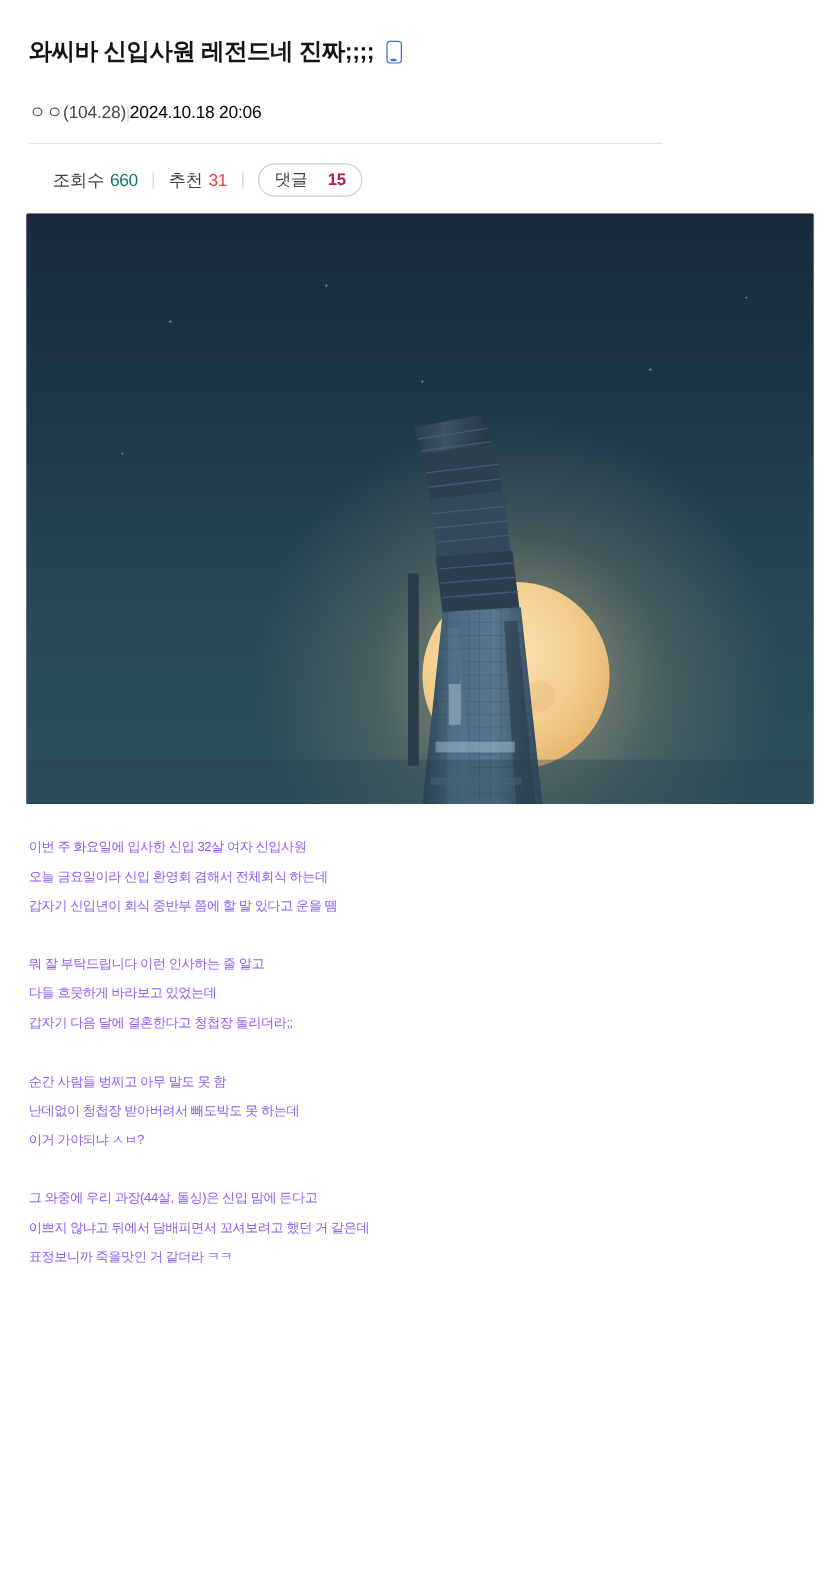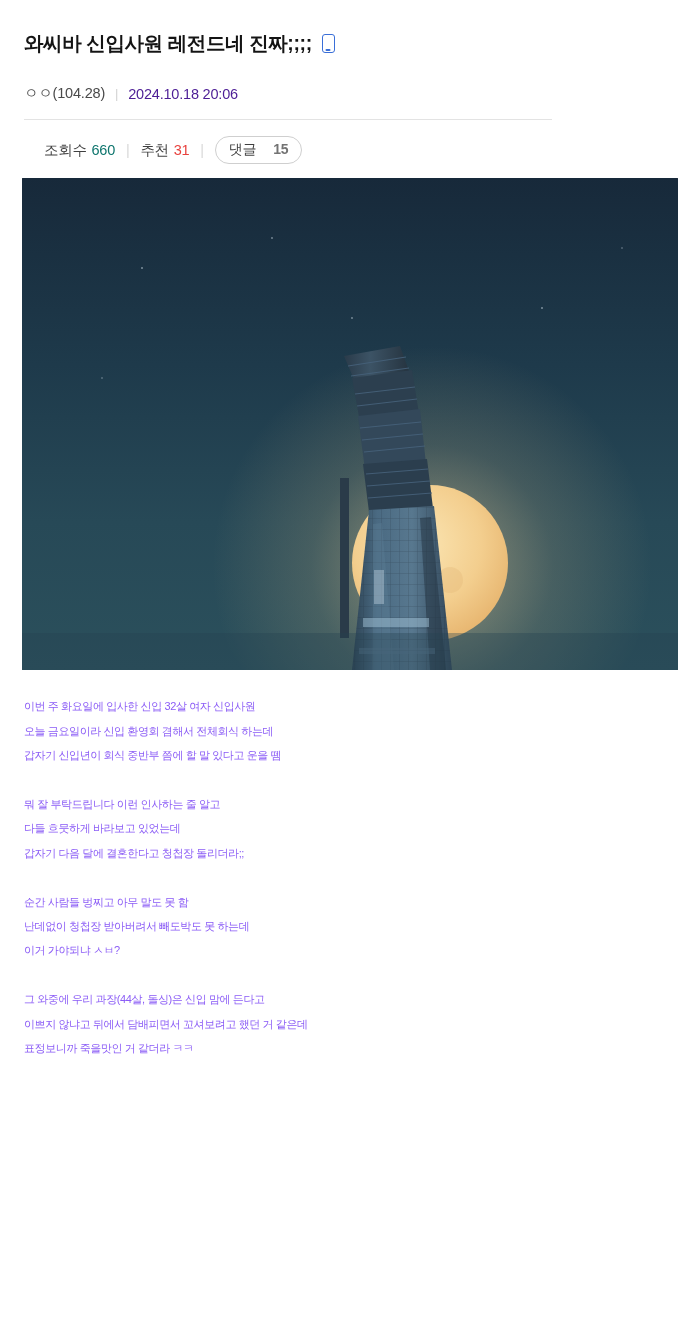--- a/index.html
+++ b/index.html
@@ -55,32 +55,31 @@
     bottom: 1.5px;
     width: 5px;
     height: 1.6px;
     background: #3a6fd8;
     border-radius: 1px;
   }
 
   .meta-row {
     display: flex;
     align-items: center;
-    gap: 10px;
     margin-top: 15px;
     font-size: 14.5px;
     color: #6d6d6d;
     letter-spacing: -0.2px;
   }
   .meta-author { color: #4a4a4a; }
   .meta-sep {
     color: #d2d2d2;
     font-size: 13px;
   }
-  .meta-date { color: #4c1d95; }
+  .meta-date { color: #000000; }
 
   .divider {
     height: 1px;
     background: #e3e3e3;
     margin: 16px 0 0 0;
   }
 
   
   .stats-row {
     display: flex;
@@ -102,21 +101,21 @@
     align-items: baseline;
     gap: 17px;
     border: 1px solid #cfcfcf;
     border-radius: 14px;
     padding: 4px 13px 5px 13px;
     font-size: 14px;
     color: #3f3f3f;
     background: #fff;
     line-height: 1.2;
   }
-  .comment-chip .chip-count { font-weight: bold; color: #737373; }
+  .comment-chip .chip-count { font-weight: bold; color: #be185d; }
 
   
   .figure-wrap {
     padding: 0 22px;
   }
   .photo {
     width: 656px;
     height: 492px;
     display: block;
     border-radius: 1px;

